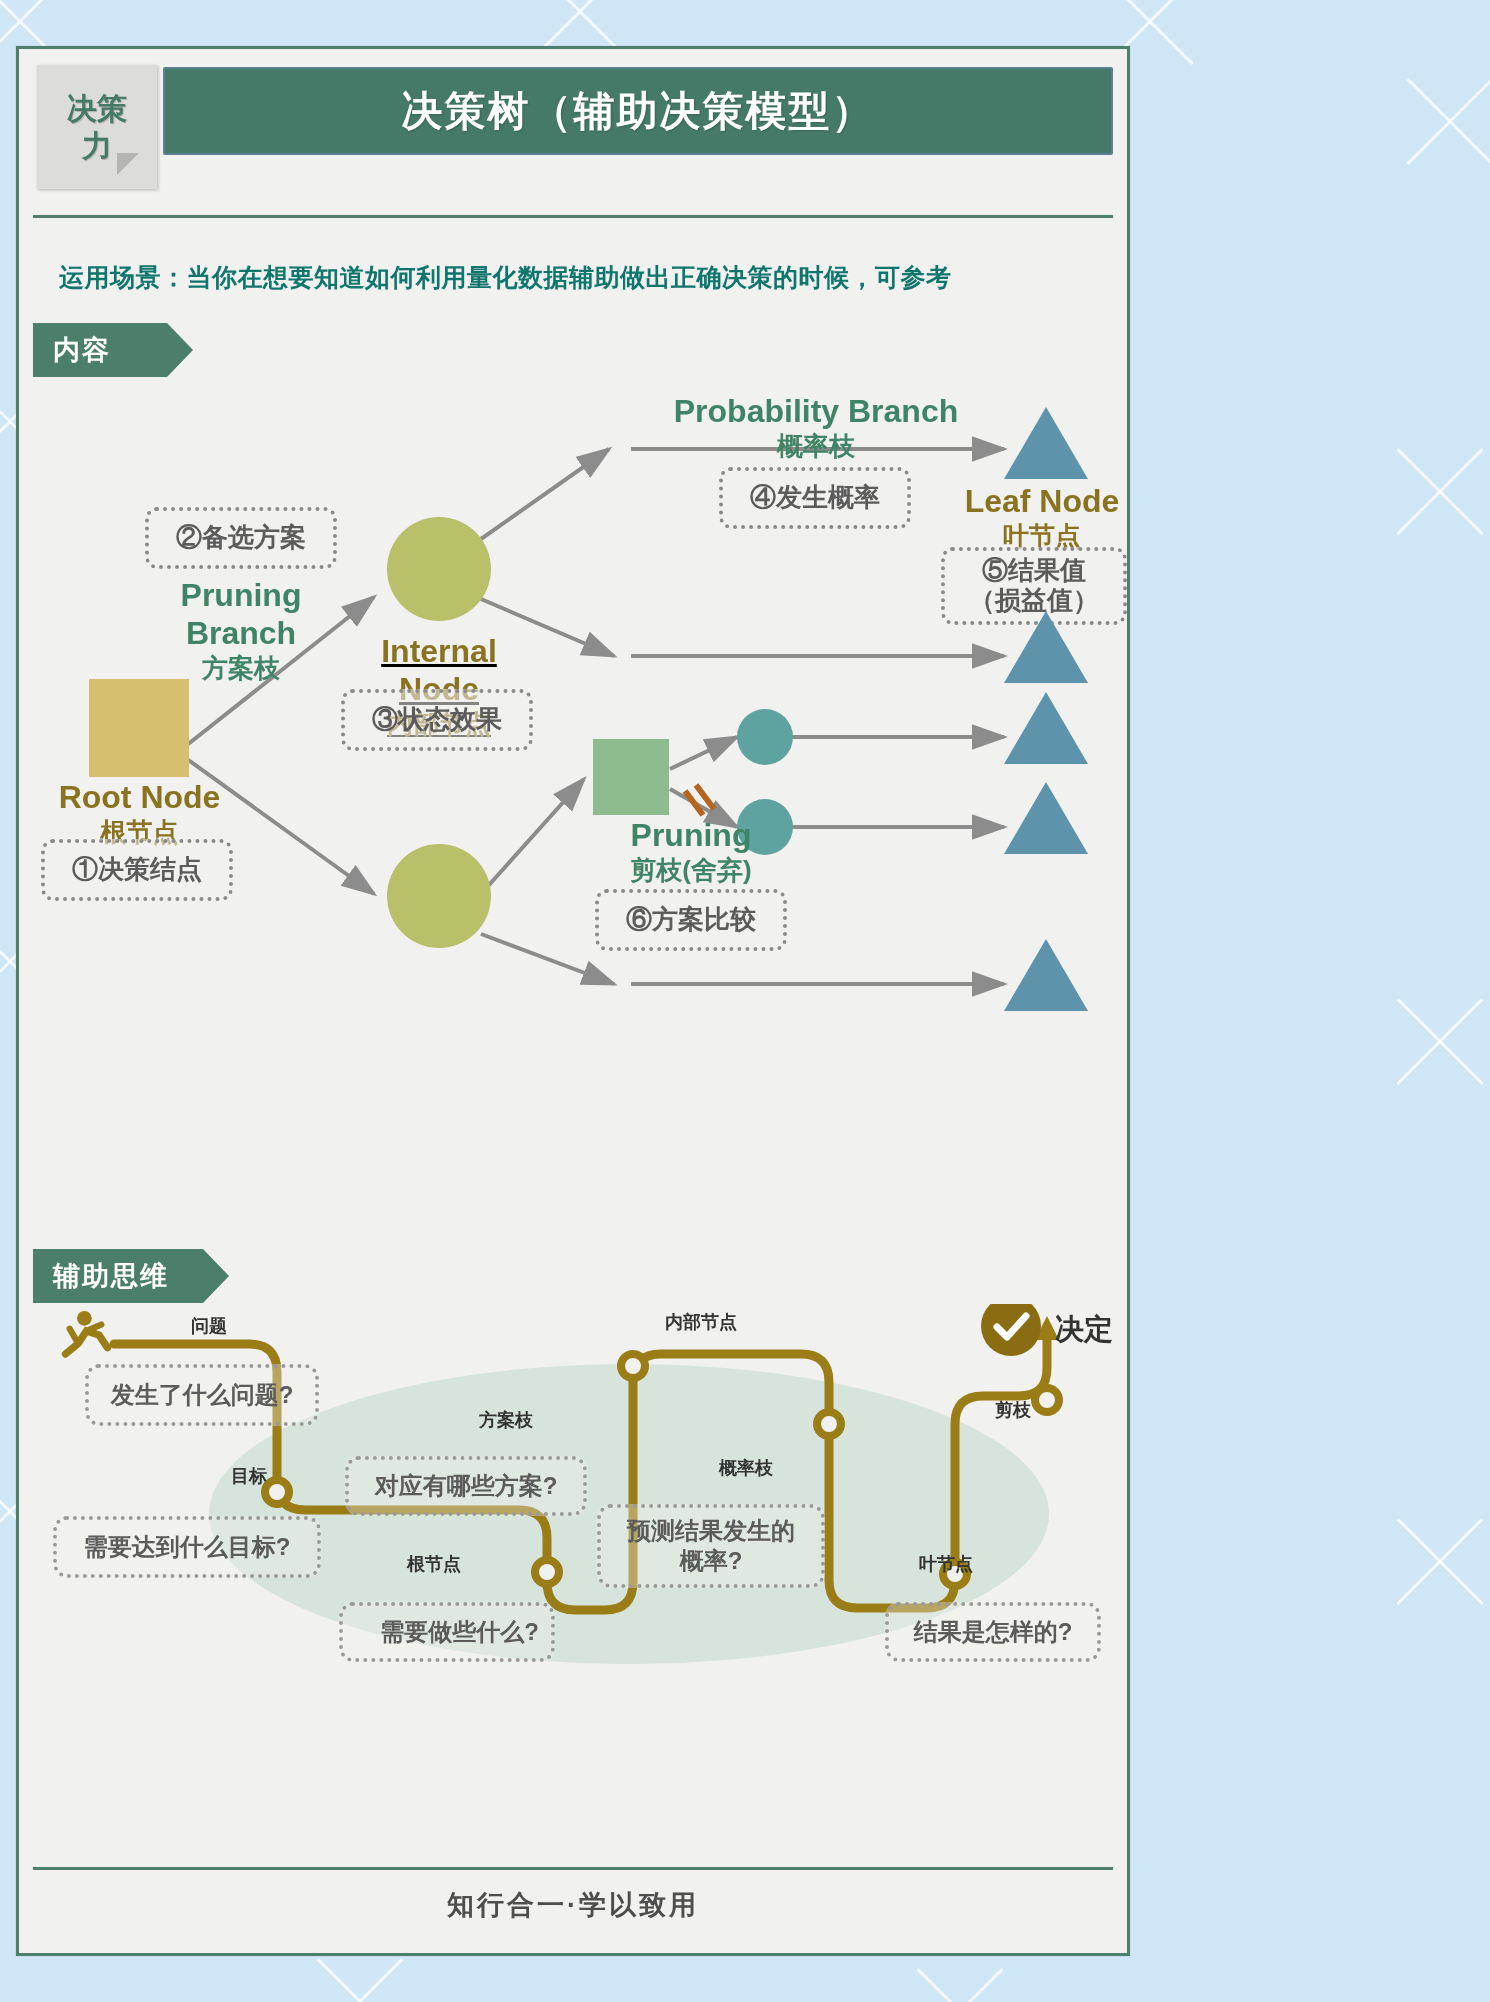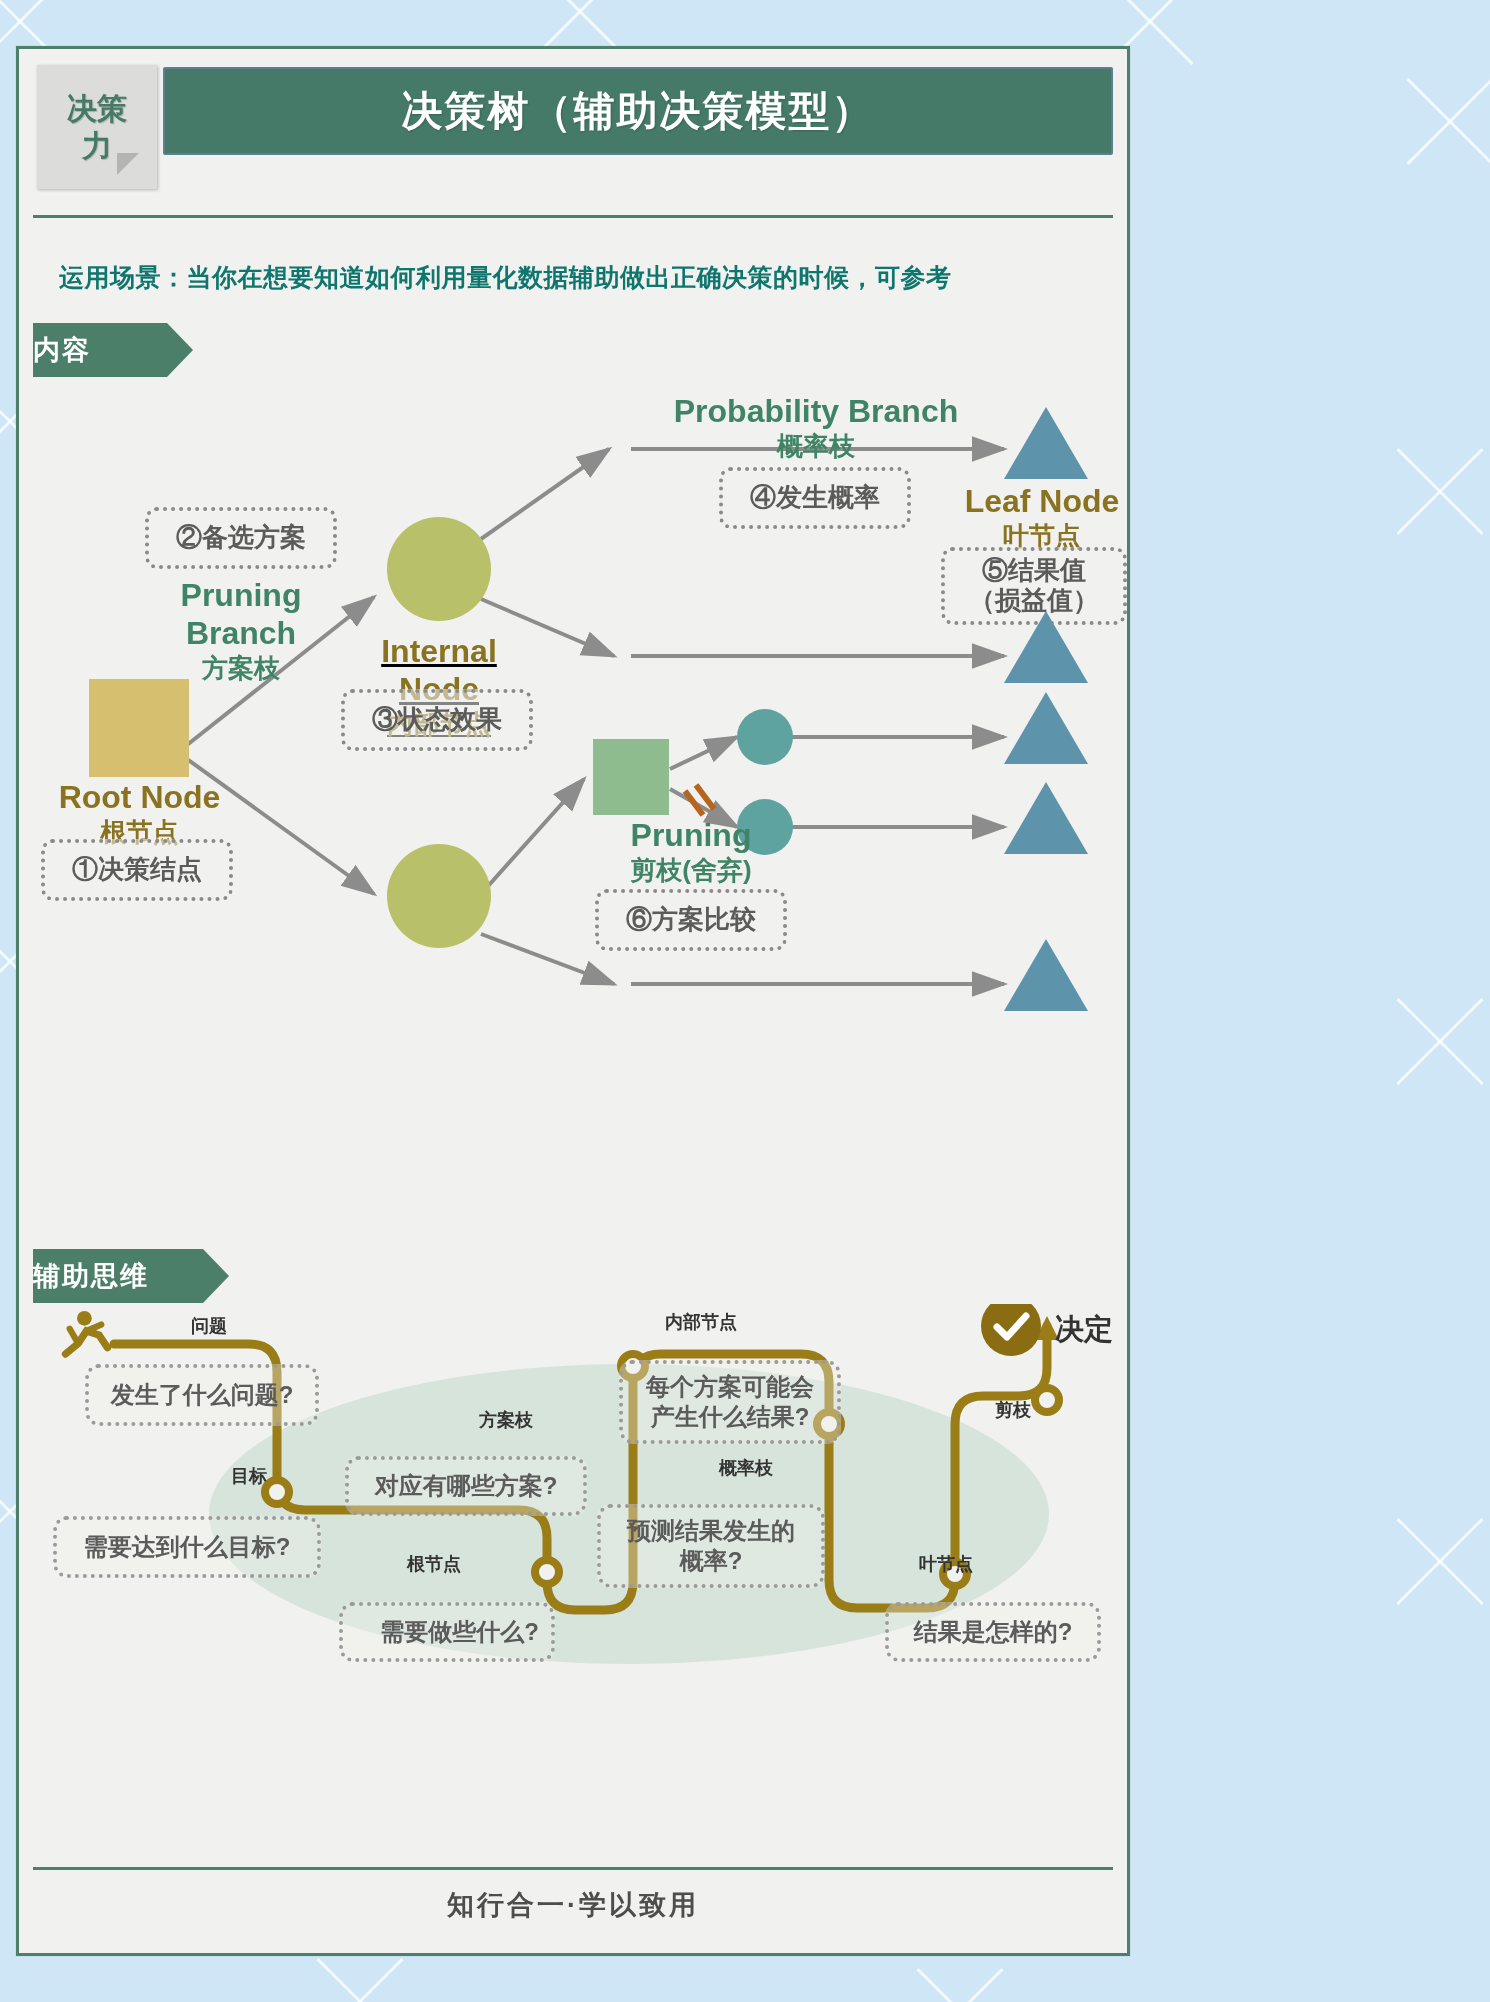--- a/index.html
+++ b/index.html
@@ -65,21 +65,21 @@
   
   .scenario {
     position:absolute; left:14px; top:186px; right:14px; height:84px;
     display:flex; align-items:center; padding-left:26px;
   }
   .scenario span { font-size:25px; color:#0f766e; font-weight:700; letter-spacing:.5px; }
 
   
   .tab {
     position:absolute; height:54px; background:#4b7f6a;
-    display:flex; align-items:center; 
+    display:flex; align-items:center; padding-left:20px;
     clip-path:polygon(0 0, calc(100% - 26px) 0, 100% 50%, calc(100% - 26px) 100%, 0 100%);
   }
   .tab span { color:#fff; font-size:27px; font-weight:700; letter-spacing:2px; }
   #tab-content { left:14px; top:274px; width:160px; }
   #tab-aux     { left:14px; top:1200px; width:196px; }
 
   
   .diagram { position:absolute; left:0; top:300px; width:1108px; height:900px; }
   .diagram svg { position:absolute; left:0; top:0; }
 
@@ -324,24 +324,20 @@
     <div class="q-box" style="left:320px; top:298px; width:216px; height:60px;justify-content:flex-end;">
       <span>需要做些什么?</span>
     </div>
 
     <div class="fl-title" style="left:460px; top:104px;">方案枝</div>
     <div class="q-box" style="left:326px; top:152px; width:242px; height:60px;">
       <span>对应有哪些方案?</span>
     </div>
 
     <div class="fl-title" style="left:646px; top:6px;">内部节点</div>
-    <div class="q-box" style="left:600px; top:56px; width:222px; height:84px; flex-direction:column;">
-      <span>每个方案可能会</span>
-      <span>产生什么结果?</span>
-    </div>
 
     <div class="fl-title" style="left:700px; top:152px;">概率枝</div>
     <div class="q-box" style="left:578px; top:200px; width:228px; height:84px; flex-direction:column;">
       <span>预测结果发生的</span>
       <span>概率?</span>
     </div>
 
     <div class="fl-title" style="left:900px; top:248px;">叶节点</div>
     <div class="q-box" style="left:866px; top:298px; width:216px; height:60px;">
       <span>结果是怎样的?</span>

